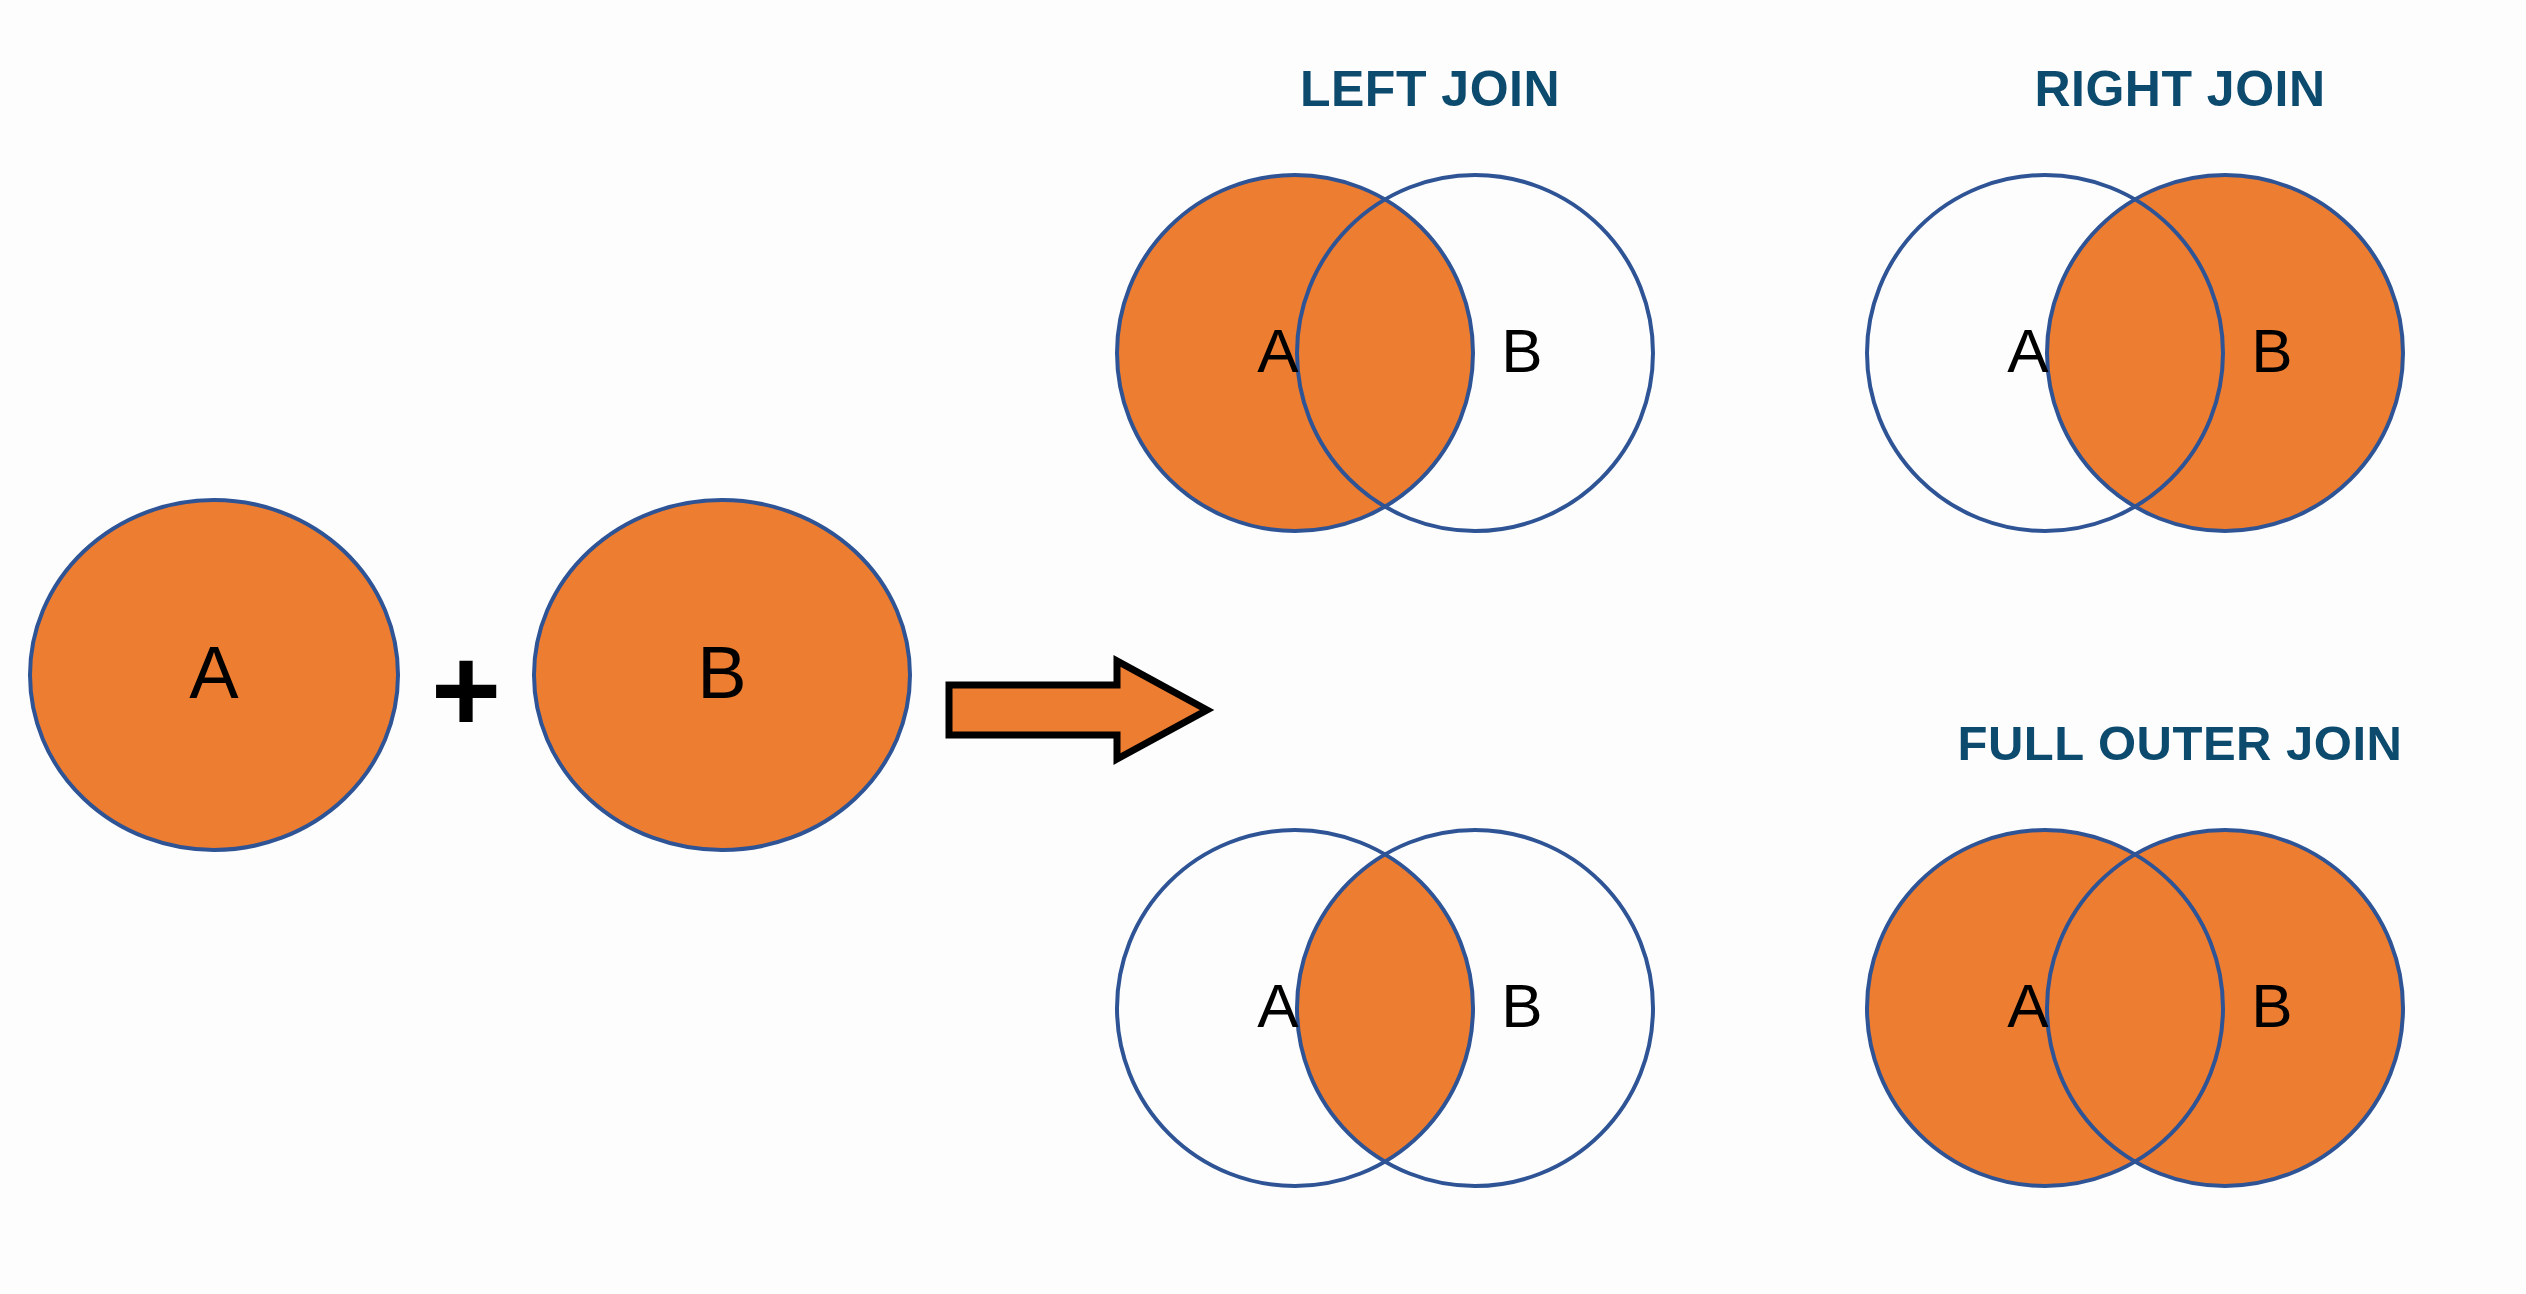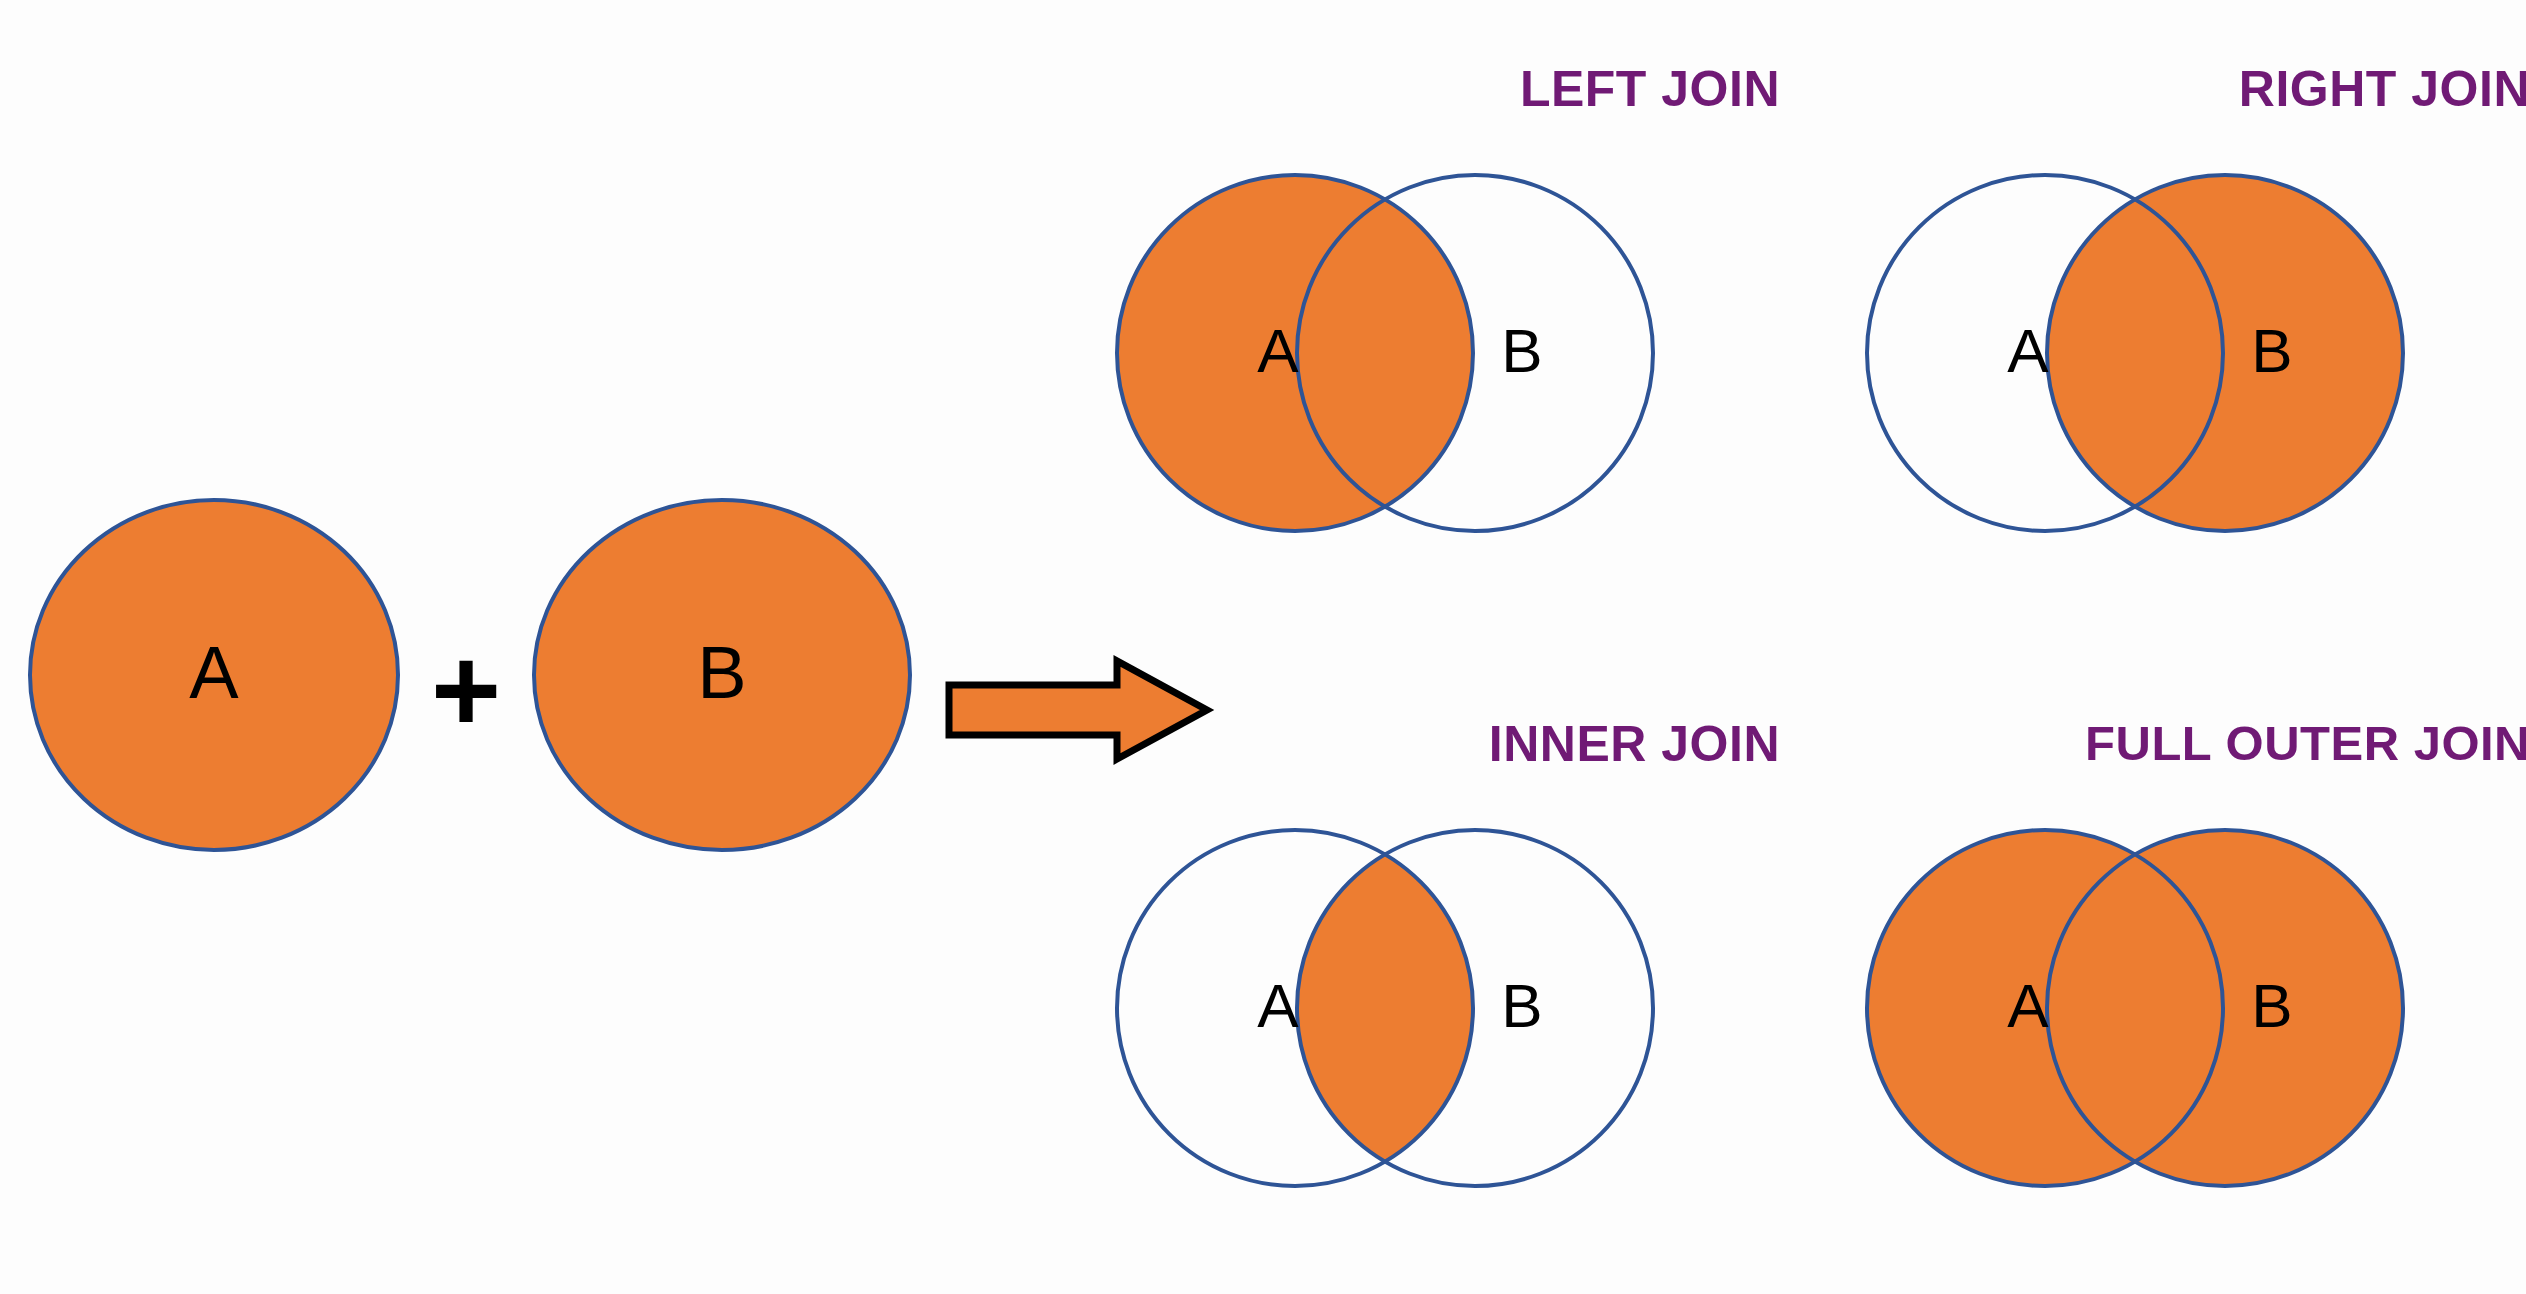--- a/index.html
+++ b/index.html
@@ -61,25 +61,25 @@
   .join-panel.left-join   { left: 1080px; top: 60px; }
   .join-panel.right-join  { left: 1830px; top: 60px; }
   .join-panel.inner-join  { left: 1080px; top: 715px; }
   .join-panel.full-join   { left: 1830px; top: 715px; }
 
   .join-title {
     position: absolute;
     top: 0;
     left: 0;
     width: 700px;
-    text-align: right;
+    text-align: center;
     font-size: 50px;
     font-weight: bold;
     letter-spacing: 0.5px;
-    color: #701a75;
+    color: #0c4a6e;
     font-family: "Liberation Sans", sans-serif;
     white-space: nowrap;
     user-select: none;
   }
   .join-title.wide { font-size: 49px; }
 
   .venn-svg {
     position: absolute;
     top: 78px;
     left: 0;
@@ -152,21 +152,20 @@
 
       <ellipse cx="395" cy="215" rx="178" ry="178" fill="#ED7D31"></ellipse>
       <ellipse cx="215" cy="215" rx="178" ry="178" fill="none" stroke="#2E5496" stroke-width="4"></ellipse>
       <ellipse cx="395" cy="215" rx="178" ry="178" fill="none" stroke="#2E5496" stroke-width="4"></ellipse>
       <text class="venn-label" x="198" y="218">A</text>
       <text class="venn-label" x="442" y="218">B</text>
     </svg>
   </div>
 
   <div class="join-panel inner-join">
-    <div class="join-title">INNER JOIN</div>
     <svg class="venn-svg" width="700" height="470" viewBox="0 0 700 470">
       <defs>
         <clipPath id="clipA-ij">
             <ellipse cx="215" cy="215" rx="178" ry="178"></ellipse>
           </clipPath>
       </defs>
 
       <ellipse cx="395" cy="215" rx="178" ry="178" fill="#ED7D31" clip-path="url(#clipA-ij)"></ellipse>
       <ellipse cx="215" cy="215" rx="178" ry="178" fill="none" stroke="#2E5496" stroke-width="4"></ellipse>
       <ellipse cx="395" cy="215" rx="178" ry="178" fill="none" stroke="#2E5496" stroke-width="4"></ellipse>

